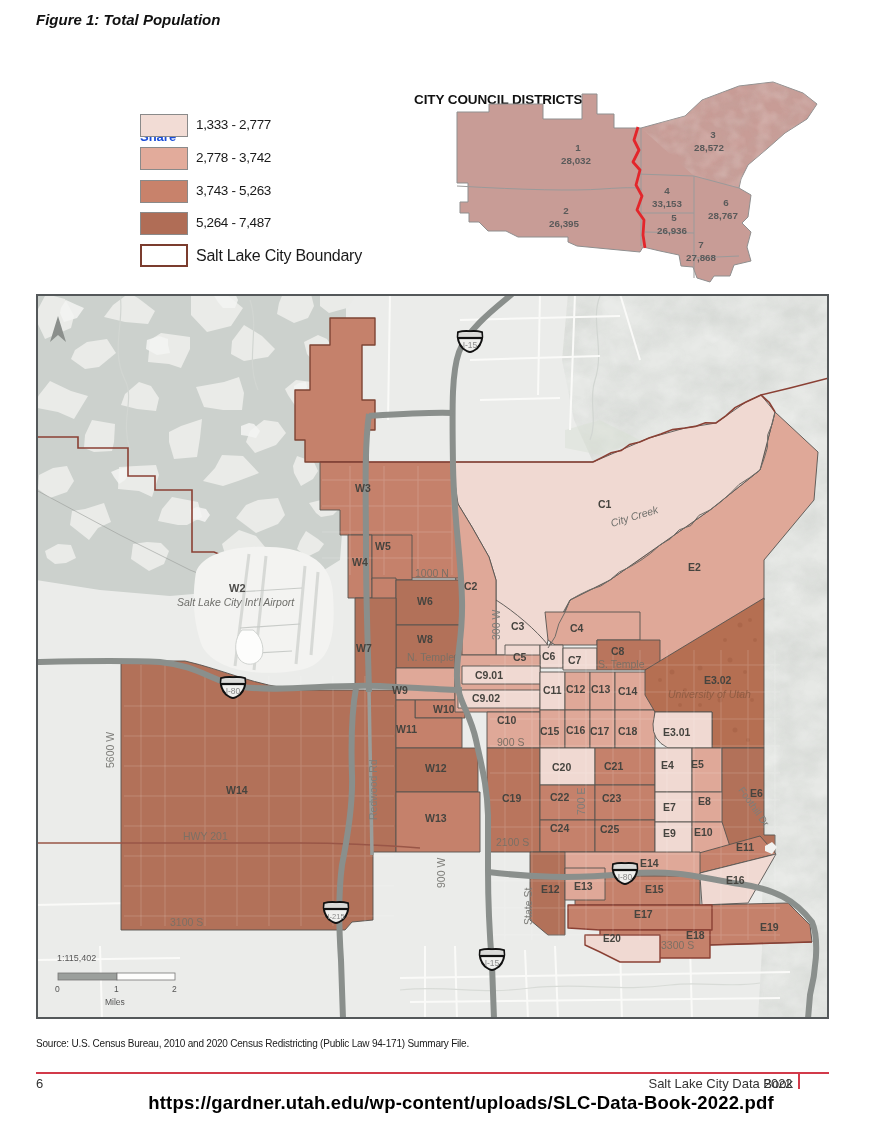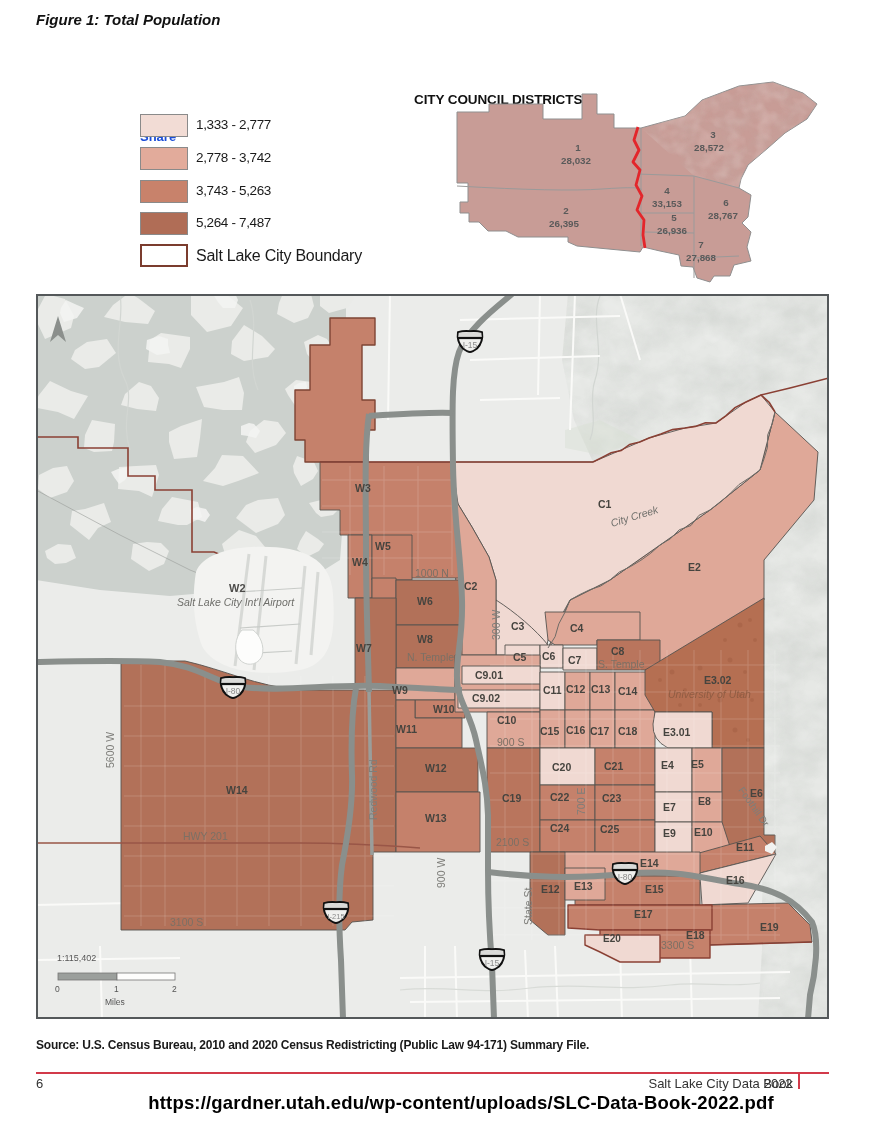--- a/index.html
+++ b/index.html
@@ -587,21 +587,21 @@
       <text x="55" y="992">0</text>
       <text x="114" y="992">1</text>
       <text x="172" y="992">2</text>
       <text x="105" y="1005">Miles</text>
     </g>
 
     <rect x="37" y="295" width="791" height="723" fill="none" stroke="#54585a" stroke-width="2"></rect>
   </svg>
 
 
-  <div class="abs" style="left:36px;top:1038px;font-size:12px;color:#1a1a1a;letter-spacing:-0.22px;font-weight:bold;">Source: U.S. Census Bureau, 2010 and 2020 Census Redistricting (Public Law 94-171) Summary File.</div>
+  <div class="abs" style="left:36px;top:1038px;font-size:10px;color:#1a1a1a;letter-spacing:-0.22px;">Source: U.S. Census Bureau, 2010 and 2020 Census Redistricting (Public Law 94-171) Summary File.</div>
 
   <div class="abs" style="left:36px;top:1072px;width:793px;height:1.5px;background:#d23a4a;"></div>
 
   <div class="abs" style="left:36px;top:1076px;font-size:13px;color:#333;">6</div>
 
   <div class="abs" style="left:600px;top:1076px;width:193px;text-align:right;font-size:13px;color:#333;">Salt Lake City Data Book</div>
 
   <div class="abs" style="left:798px;top:1074px;width:1.5px;height:15px;background:#d23a4a;"></div>
 
   <div class="abs" style="left:764px;top:1076px;font-size:12.8px;color:#333;">2022</div>

